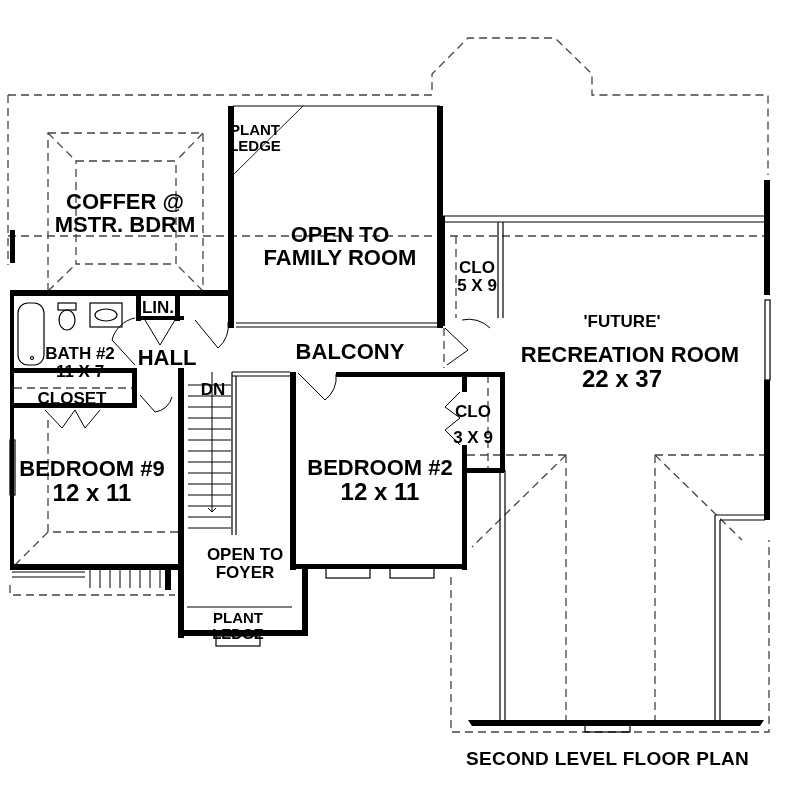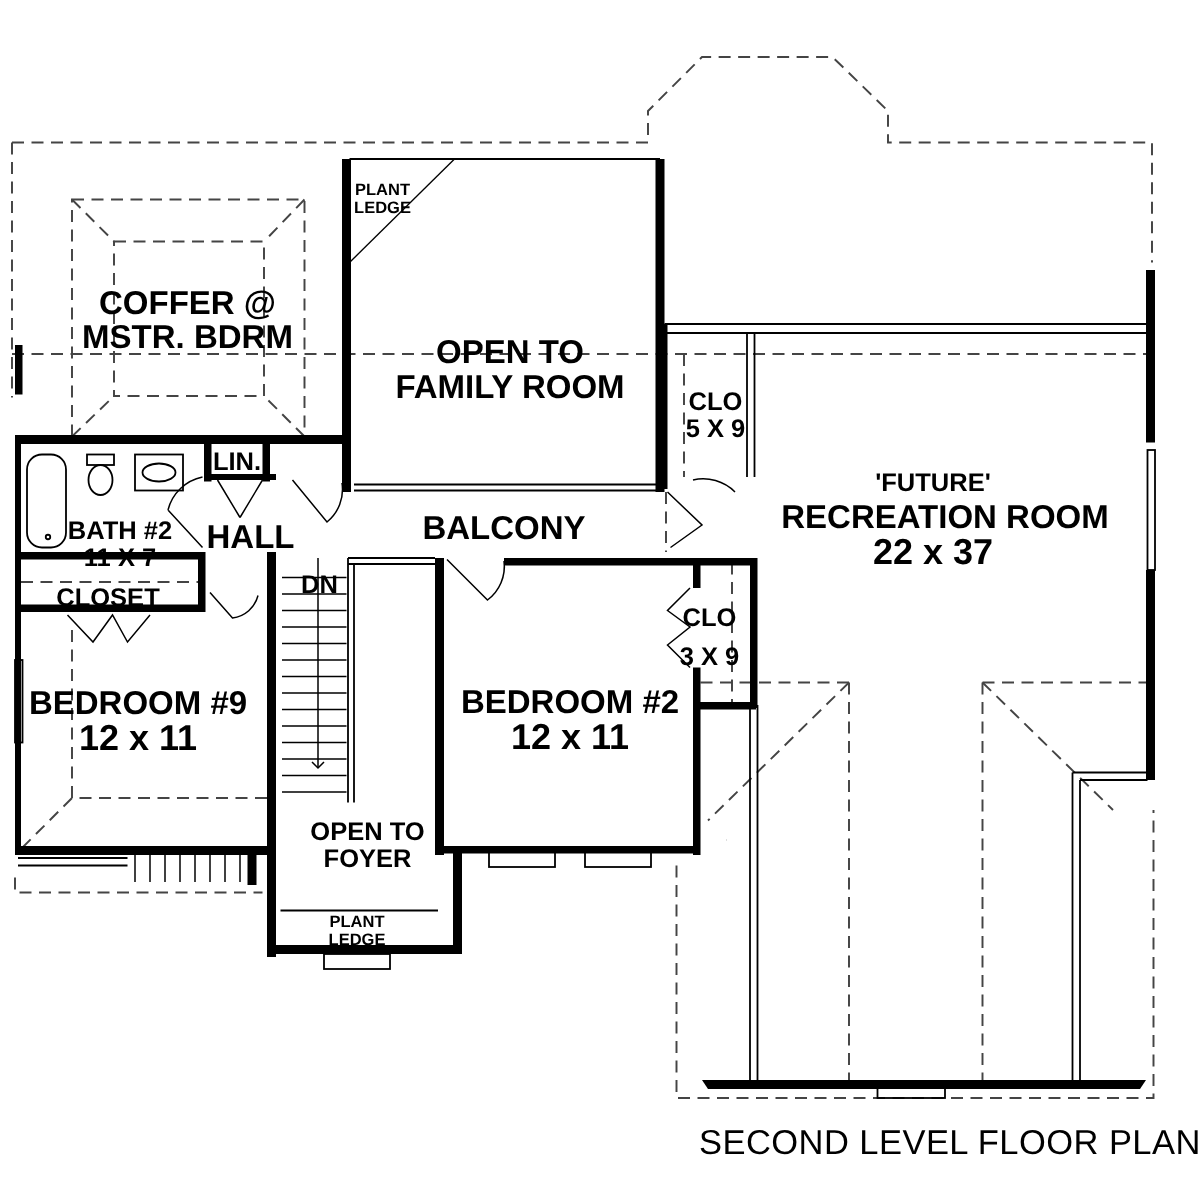--- a/index.html
+++ b/index.html
@@ -2,22 +2,22 @@
 <html><head>
 <meta charset="utf-8">
 <style>
   html, body { margin: 0; padding: 0; background: #ffffff; }
   body { width: 800px; height: 800px; position: relative; overflow: hidden; font-family: "Liberation Sans", sans-serif; }
   svg#plan { position: absolute; left: 0; top: 0; }
   .lbl { position: absolute; font-family: "Liberation Sans", sans-serif; font-weight: bold; color: #000; text-align: center; line-height: 1.05; white-space: nowrap; transform: translateX(-50%); }
   .l-xl { font-size: 24px; text-align: center; }
   .l-lg { font-size: 22px; }
   .l-sm { font-size: 17px; }
-  .l-xs { font-size: 11px; }
-  .title { position: absolute; left: 466px; top: 748px; font-size: 23px; font-weight: normal; letter-spacing: 0.3px; white-space: nowrap; }
+  .l-xs { font-size: 15px; }
+  .title { position: absolute; left: 466px; top: 748px; font-size: 19px; font-weight: bold; letter-spacing: 0.3px; white-space: nowrap; }
 </style>
 </head>
 <body>
 
 <svg id="plan" width="800" height="800" viewBox="0 0 800 800" xmlns="http://www.w3.org/2000/svg">
 
   <g fill="none" stroke="#444" stroke-width="1.3" stroke-dasharray="8,5">
     <polyline points="8,95 8,265"></polyline>
     <polyline points="8,95 432,95 432,74 468,38 555,38 592,74 592,95 768,95 768,175"></polyline>
     <line x1="8" y1="236" x2="768" y2="236"></line>
@@ -183,34 +183,34 @@
   <div>FAMILY ROOM</div>
 </div>
 
 <div class="lbl l-sm" style="left:477px; top:259px;">
   <div>CLO</div>
   <div>5 X 9</div>
 </div>
 
 <div class="lbl" style="left:622px; top:313px;">
   <div class="l-sm">'FUTURE'</div>
-  <div class="l-lg" style="margin-top:2px;padding-left:16px;">RECREATION ROOM</div>
+  <div class="l-lg" style="margin-top:12px;padding-left:16px;">RECREATION ROOM</div>
   <div class="l-xl">22 x 37</div>
 </div>
 
 <div class="lbl l-sm" style="left:158px; top:299px;">LIN.</div>
 
 <div class="lbl l-sm" style="left:80px; top:345px;">
   <div>BATH #2</div>
   <div>11 X 7</div>
 </div>
 
 <div class="lbl l-lg" style="left:167px; top:346px;">HALL</div>
 
-<div class="lbl l-lg" style="left:336px; top:340px;">BALCONY</div>
+<div class="lbl l-lg" style="left:350px; top:340px;">BALCONY</div>
 
 <div class="lbl l-sm" style="left:213px; top:381px;">DN</div>
 
 <div class="lbl l-sm" style="left:72px; top:390px;">CLOSET</div>
 
 <div class="lbl l-sm" style="left:473px; top:403px;">
   <div>CLO</div>
   <div style="margin-top:8px;">3 X 9</div>
 </div>
 

